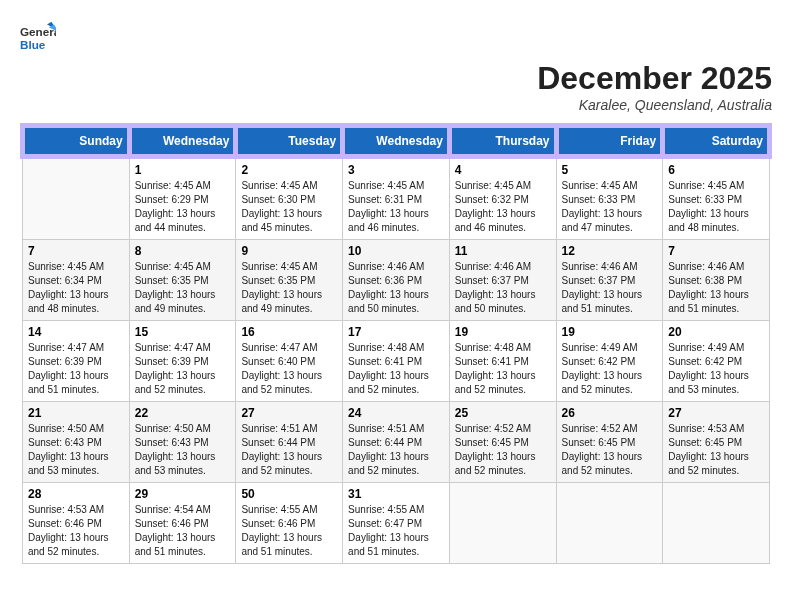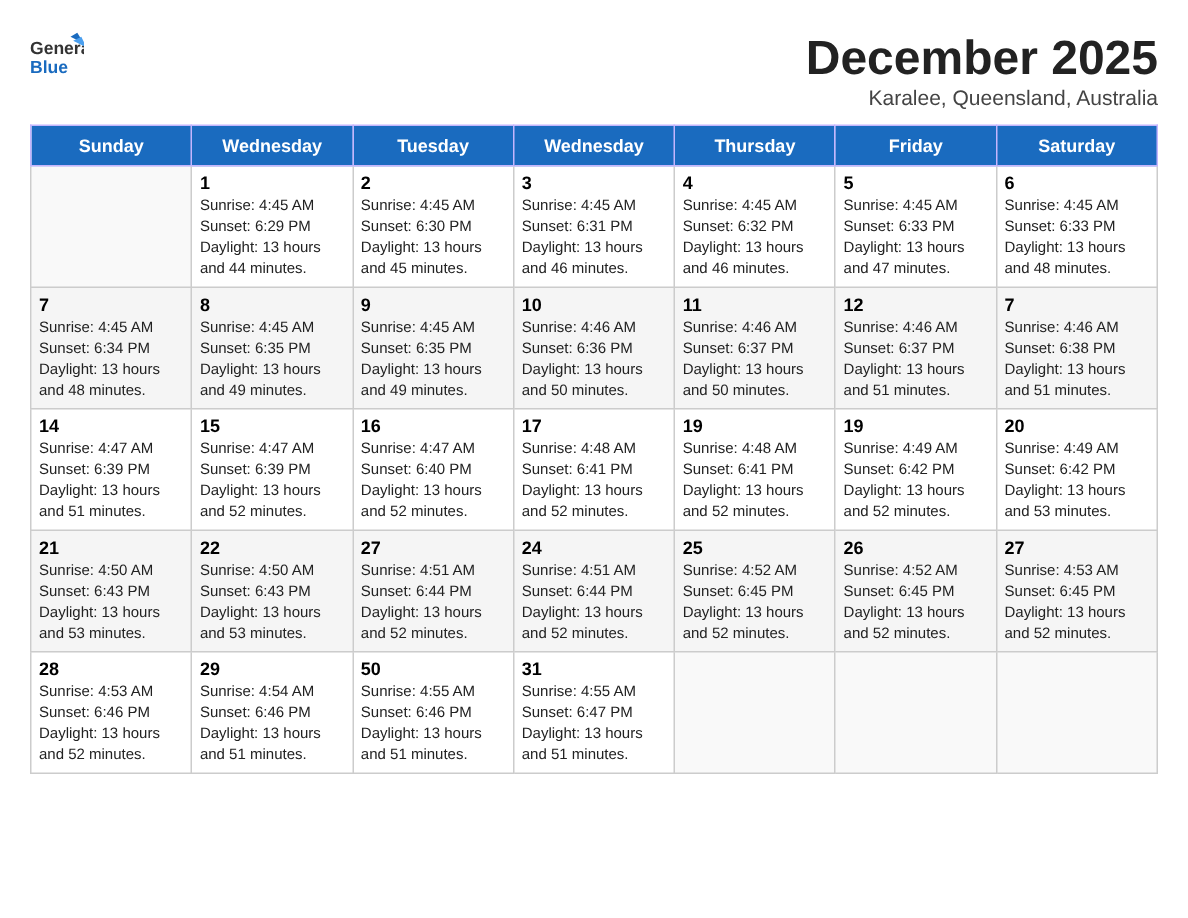--- a/index.html
+++ b/index.html
@@ -20,45 +20,47 @@
       display: flex;
       align-items: center;
       gap: 4px;
     }
     .logo-icon {
       width: 36px;
       height: 36px;
     }
     .title-block {
       text-align: right;
+      margin-top: 40px;
     }
     .month-year {
       font-size: 32px;
       font-weight: bold;
       color: #222;
     }
     .location {
       font-size: 14px;
       color: #444;
+      font-style: italic;
     }
     table {
       width: 100%;
       border-collapse: collapse;
       font-size: 11px;
     }
     thead tr {
       background-color: #1a6bbf;
       color: #fff;
     }
     thead th {
       padding: 6px 4px;
-      text-align: center;
+      text-align: right;
       font-size: 12px;
       font-weight: bold;
-      border: 1px solid #c4b5fd;
+      border: 5px solid #c4b5fd;
     }
     tbody tr {
       border: 1px solid #ccc;
     }
     tbody td {
       vertical-align: top;
       padding: 4px 5px;
       border: 1px solid #ccc;
       width: calc(100% / 7);
       min-height: 80px;

